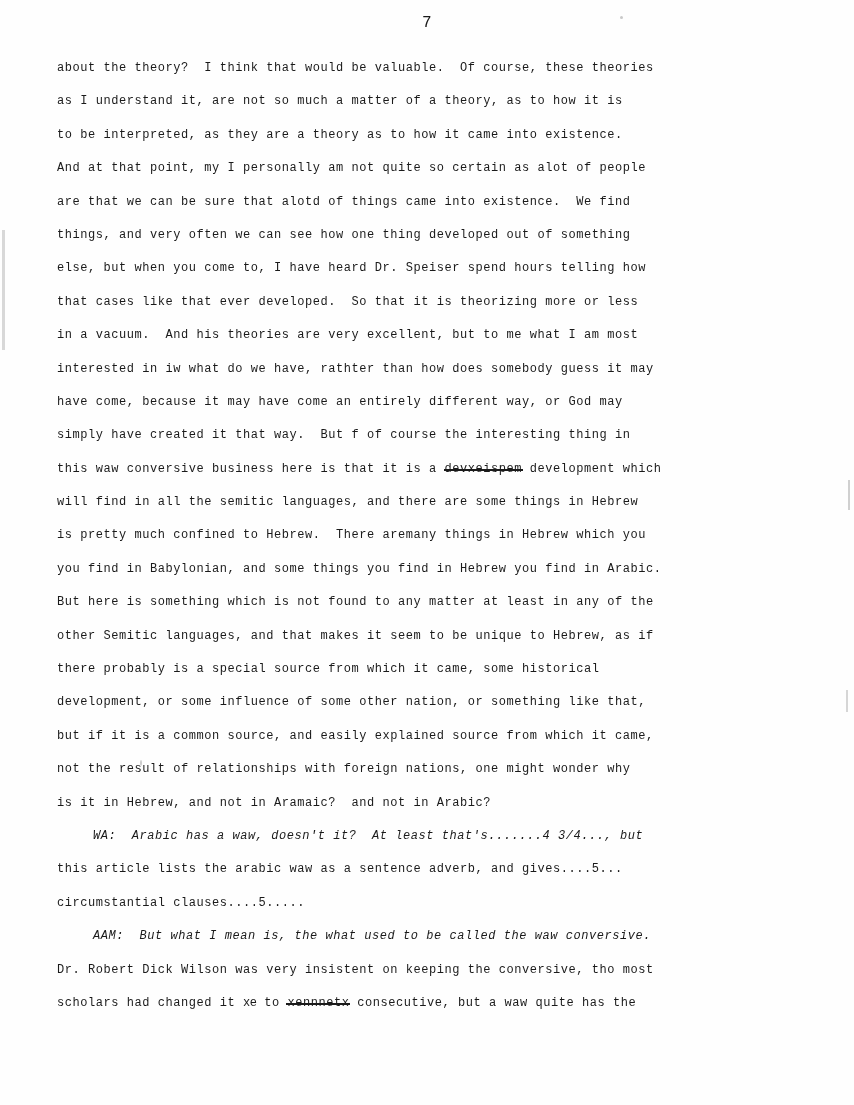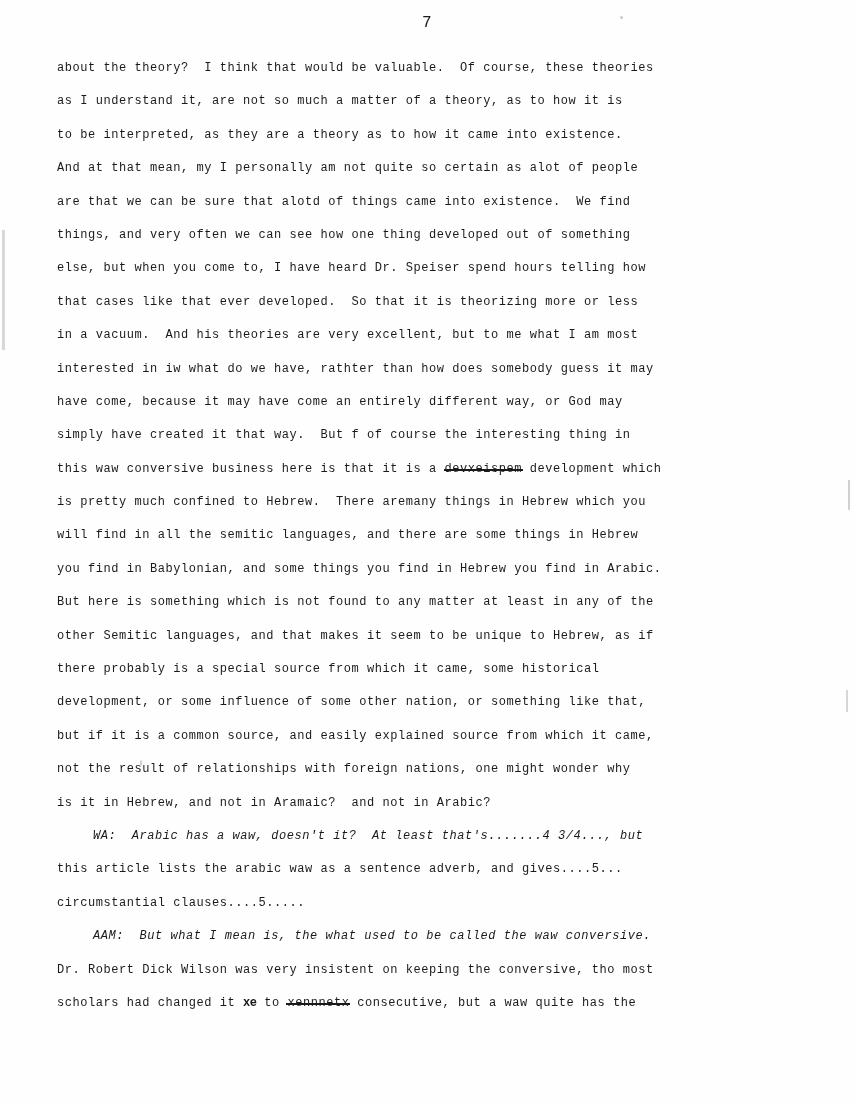--- a/index.html
+++ b/index.html
@@ -51,21 +51,21 @@
   }
   .strike:after {
     content: "";
     position: absolute;
     left: -1px;
     right: -1px;
     top: 52%;
     border-top: 2px solid #1a1a1a;
   }
   .overtype {
-    font-weight: bold;
+    font-weight: normal;
     letter-spacing: -0.5px;
   }
   .smudge-left {
     position: absolute;
     left: 2px;
     top: 230px;
     width: 3px;
     height: 120px;
     background: #d8d8d8;
   }
@@ -103,32 +103,32 @@
   <div class="smudge-right2"></div>
   <div class="speck" style="left:620px;top:16px;width:3px;height:3px;"></div>
   <div class="speck" style="left:140px;top:760px;width:2px;height:6px;"></div>
 
   <div class="body-text">
 
     <div class="para">
       <div class="line">about the theory?  I think that would be valuable.  Of course, these theories</div>
       <div class="line">as I understand it, are not so much a matter of a theory, as to how it is</div>
       <div class="line">to be interpreted, as they are a theory as to how it came into existence.</div>
-      <div class="line">And at that mean, my I personally am not quite so certain as alot of people</div>
+      <div class="line">And at that point, my I personally am not quite so certain as alot of people</div>
       <div class="line">are that we can be sure that alotd of things came into existence.  We find</div>
       <div class="line">things, and very often we can see how one thing developed out of something</div>
       <div class="line">else, but when you come to, I have heard Dr. Speiser spend hours telling how</div>
       <div class="line">that cases like that ever developed.  So that it is theorizing more or less</div>
       <div class="line">in a vacuum.  And his theories are very excellent, but to me what I am most</div>
       <div class="line">interested in iw what do we have, rathter than how does somebody guess it may</div>
       <div class="line">have come, because it may have come an entirely different way, or God may</div>
       <div class="line">simply have created it that way.  But f of course the interesting thing in</div>
       <div class="line"><span>this waw conversive business here is that it is a </span><span class="strike">devxeispem</span><span> development which</span></div>
+      <div class="line">will find in all the semitic languages, and there are some things in Hebrew</div>
       <div class="line">is pretty much confined to Hebrew.  There aremany things in Hebrew which you</div>
-      <div class="line">will find in all the semitic languages, and there are some things in Hebrew</div>
       <div class="line">you find in Babylonian, and some things you find in Hebrew you find in Arabic.</div>
       <div class="line">But here is something which is not found to any matter at least in any of the</div>
       <div class="line">other Semitic languages, and that makes it seem to be unique to Hebrew, as if</div>
       <div class="line">there probably is a special source from which it came, some historical</div>
       <div class="line">development, or some influence of some other nation, or something like that,</div>
       <div class="line">but if it is a common source, and easily explained source from which it came,</div>
       <div class="line">not the result of relationships with foreign nations, one might wonder why</div>
       <div class="line">is it in Hebrew, and not in Aramaic?  and not in Arabic?</div>
     </div>
 

